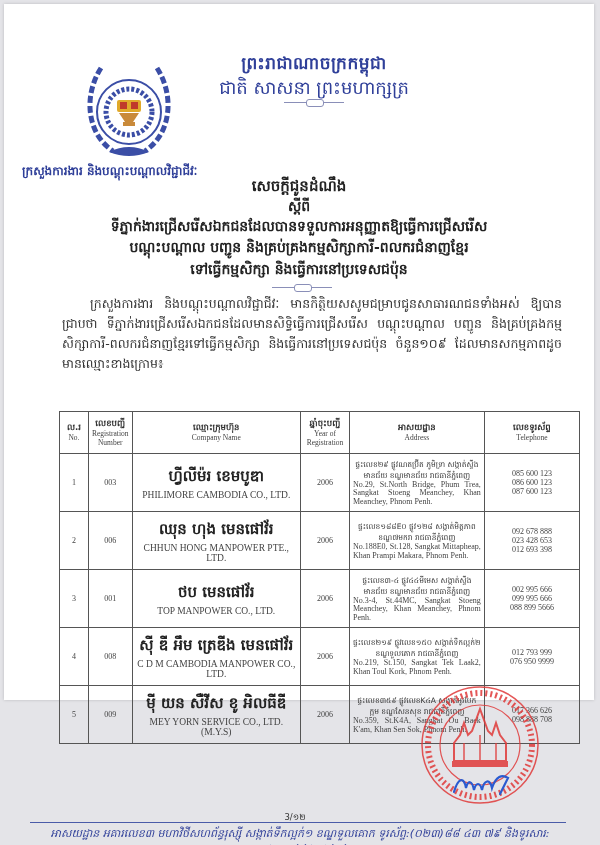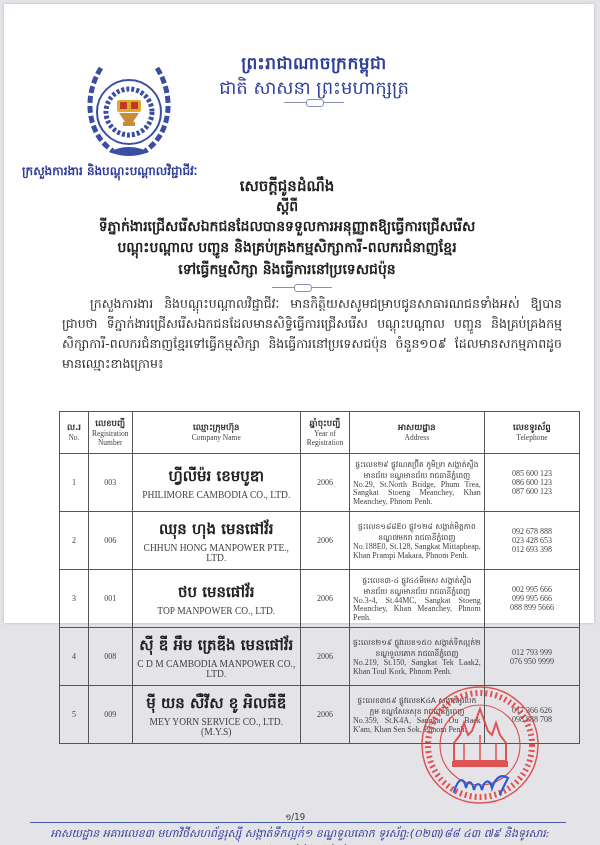--- a/index.html
+++ b/index.html
@@ -3,21 +3,21 @@
 <meta charset="utf-8">
 <style>
   html, body { margin:0; padding:0; }
   body {
     width:600px; height:845px; overflow:hidden;
     background:#e4e4e8;
     font-family:"DejaVu Sans", sans-serif;
     position:relative;
   }
   .page {
-    position:absolute; left:4px; top:4px; width:590px; height:619px;
+    position:absolute; left:4px; top:4px; width:590px; height:696px;
     background:#fff;
     box-shadow:0 0 3px rgba(0,0,0,0.18);
   }
   .abs { position:absolute; }
   .kingdom {
     left:200px; top:48px; width:220px; text-align:center;
     font-size:17px; font-weight:bold; color:#2f3f99; letter-spacing:0.5px;
   }
   .motto {
     left:200px; top:72px; width:220px; text-align:center;
@@ -27,21 +27,21 @@
     width:60px; height:8px; border-top:1px solid #8a8fb8;
   }
   .orn::after{
     content:""; position:absolute; left:22px; top:-4px; width:16px; height:6px;
     border:1px solid #8a8fb8; border-radius:3px; background:#fff;
   }
   .logo { left:75px; top:52px; width:100px; height:110px; }
   .ministry {
     left:18px; top:159px; font-size:12px; font-weight:bold; color:#2f3f99;
   }
-  .title-block { left:28px; width:510px; text-align:center; color:#222; font-weight:bold; }
+  .title-block { left:40px; width:510px; text-align:center; color:#222; font-weight:bold; }
   .t1 { top:172px; font-size:15px; }
   .t2 { top:193px; font-size:14px; }
   .t3 { top:213px; font-size:14px; }
   .t4 { top:234px; font-size:14px; }
   .t5 { top:256px; font-size:14px; }
   .para {
     left:58px; top:290px; width:500px; font-size:12.5px; line-height:20px; color:#333;
     text-indent:28px; text-align:justify;
   }
   table.reg {
@@ -222,15 +222,15 @@
   <rect x="34" y="78" width="56" height="6" fill="#e03a3a"></rect>
   <line x1="46" y1="60" x2="46" y2="78" stroke="#e03a3a" stroke-width="1.5"></line>
   <line x1="62" y1="52" x2="62" y2="78" stroke="#e03a3a" stroke-width="1.5"></line>
   <line x1="78" y1="60" x2="78" y2="78" stroke="#e03a3a" stroke-width="1.5"></line>
 </svg>
 
 <svg class="abs signature" width="70" height="28" viewBox="0 0 70 28">
   <path d="M4 22 C8 8 14 6 16 18 C18 10 22 10 24 20 C26 12 30 12 32 20 C34 10 40 8 42 18 C46 6 52 4 58 8 L50 24" fill="none" stroke="#2a5bd0" stroke-width="2.2" stroke-linecap="round"></path>
 </svg>
 
-<div class="abs pagenum">១/19</div>
+<div class="abs pagenum">3/១២</div>
 <div class="abs footer-line"></div>
 <div class="abs footer-text">អាសយដ្ឋាន អគារលេខ៣ មហាវិថីសហព័ន្ធរុស្ស៊ី សង្កាត់ទឹកល្អក់១ ខណ្ឌទួលគោក ទូរស័ព្ទ:(០២៣)៨៨ ៤៣ ៧៩  និងទូរសារ:(០២៣)៨៨ ២៧ ៦៩</div>
 
 </body></html>

